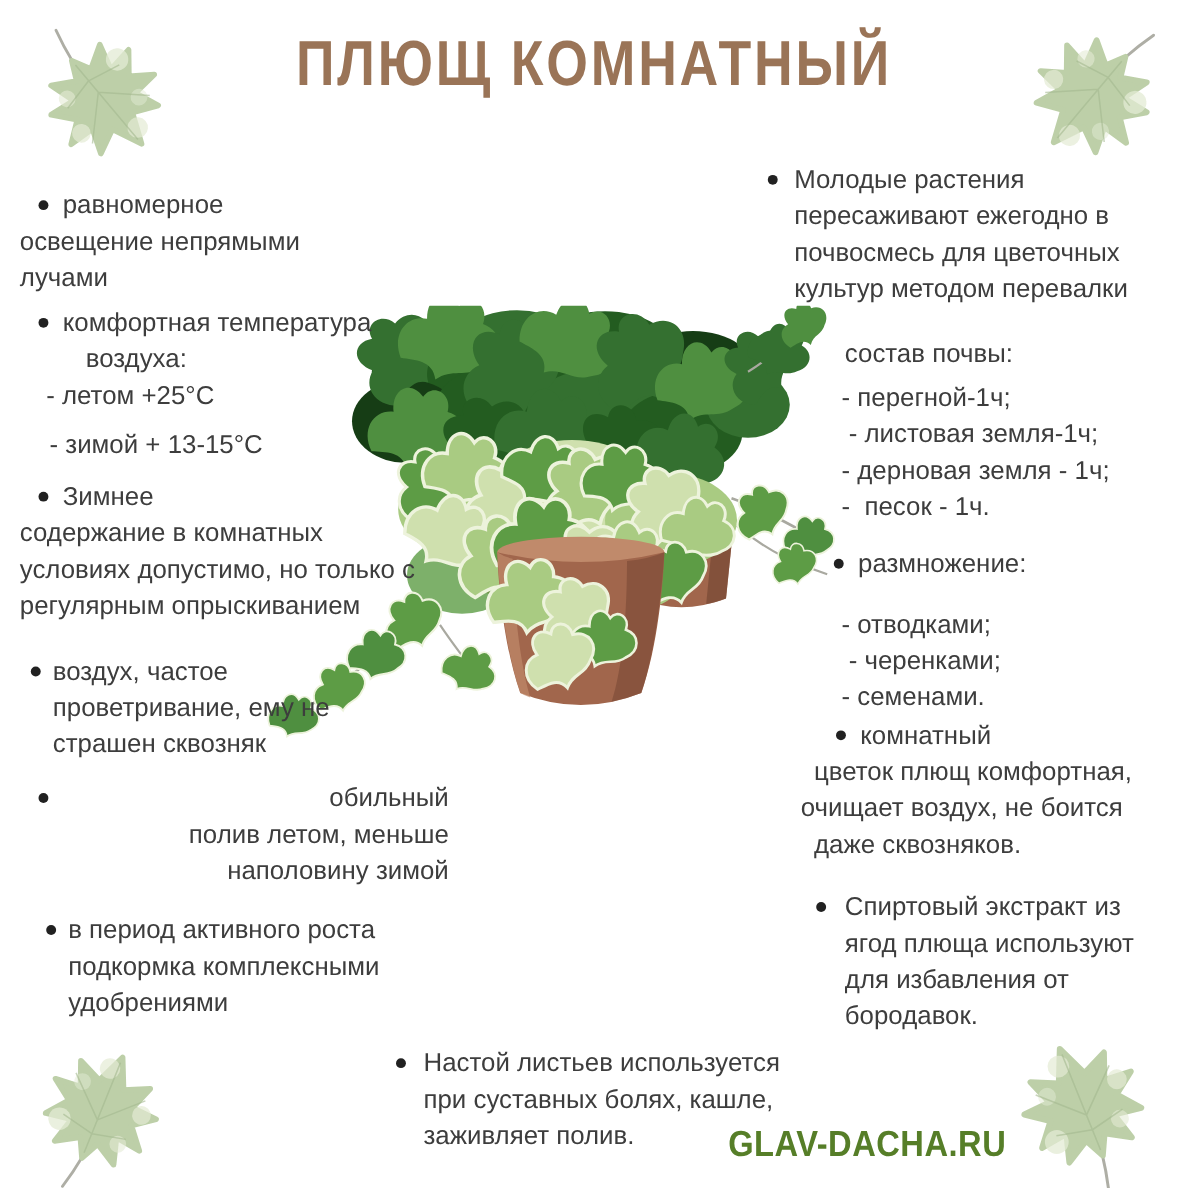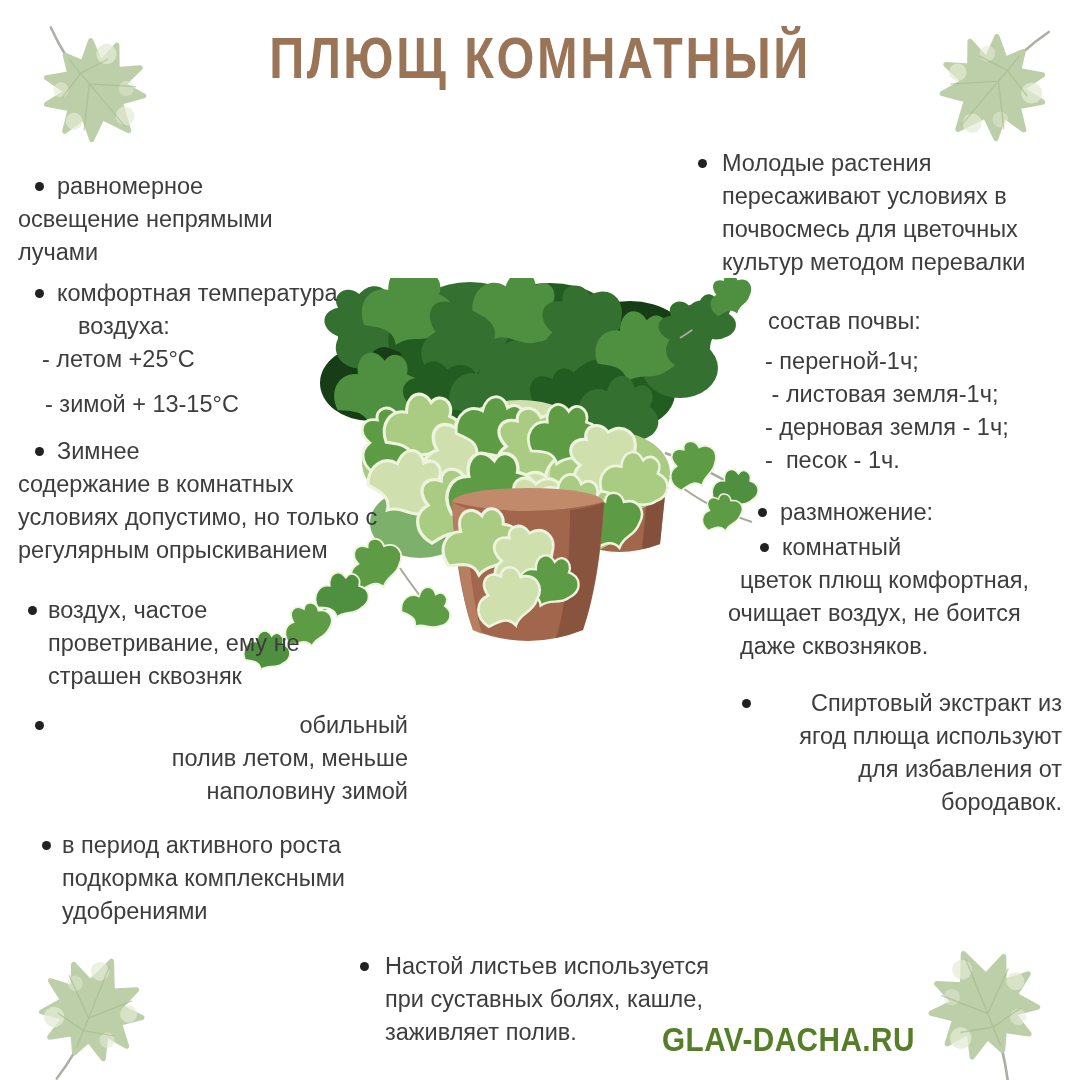--- a/index.html
+++ b/index.html
@@ -192,45 +192,50 @@
           <span class="dot" style="left: 24px;"></span>
           <div class="line" style="margin-left: 44px;">в период активного роста</div>
           <div class="line" style="margin-left: 44px;">подкормка комплексными</div>
           <div class="line" style="margin-left: 44px;">удобрениями</div>
         </div>
       </div>
       <div class="col" style="left: 722px; top: 147px; width: 340px;">
         <div class="item" style="margin-top: 0px;">
           <span class="dot" style="left: -24px;"></span>
           <div class="line" style="margin-left: 0px;">Молодые растения</div>
-          <div class="line" style="margin-left: 0px;">пересаживают условиях в</div>
+          <div class="line" style="margin-left: 0px;">пересаживают ежегодно в</div>
           <div class="line" style="margin-left: 0px;">почвосмесь для цветочных</div>
           <div class="line" style="margin-left: 0px;">культур методом перевалки</div>
         </div>
         <div class="item" style="margin-top: 26px;">
           <div class="line" style="margin-left: 46px;">состав почвы:</div>
         </div>
         <div class="item" style="margin-top: 7px;">
           <div class="line" style="margin-left: 43px;">- перегной-1ч;</div>
           <div class="line" style="margin-left: 43px;"> - листовая земля-1ч;</div>
           <div class="line" style="margin-left: 43px;">- дерновая земля - 1ч;</div>
           <div class="line" style="margin-left: 43px;">-  песок - 1ч.</div>
         </div>
         <div class="item" style="margin-top: 19px;">
           <span class="dot" style="left: 36px;"></span>
           <div class="line" style="margin-left: 58px;">размножение:</div>
+        </div>
+        <div class="item" style="margin-top: 22px;">
+          <div class="line" style="margin-left: 43px;">- отводками;</div>
+          <div class="line" style="margin-left: 43px;"> - черенками;</div>
+          <div class="line" style="margin-left: 43px;">- семенами.</div>
         </div>
         <div class="item" style="margin-top: 2px;">
           <span class="dot" style="left: 38px;"></span>
           <div class="line" style="margin-left: 60px;">комнатный</div>
           <div class="line" style="margin-left: 18px;">цветок плющ комфортная,</div>
           <div class="line" style="margin-left: 6px;">очищает воздух, не боится</div>
           <div class="line" style="margin-left: 18px;">даже сквозняков.</div>
         </div>
-        <div class="item" style="margin-top: 24px; text-align: right;">
+        <div class="item" style="margin-top: 24px;">
           <span class="dot" style="left: 20px;"></span>
           <div class="line" style="margin-left: 46px;">Спиртовый экстракт из</div>
           <div class="line" style="margin-left: 46px;">ягод плюща используют</div>
           <div class="line" style="margin-left: 46px;">для избавления от</div>
           <div class="line" style="margin-left: 46px;">бородавок.</div>
         </div>
       </div>
       <div class="col" style="left: 360px; top: 950px; width: 420px;">
         <div class="item" style="margin-top: 0px;">
           <span class="dot" style="left: 0px;"></span>

